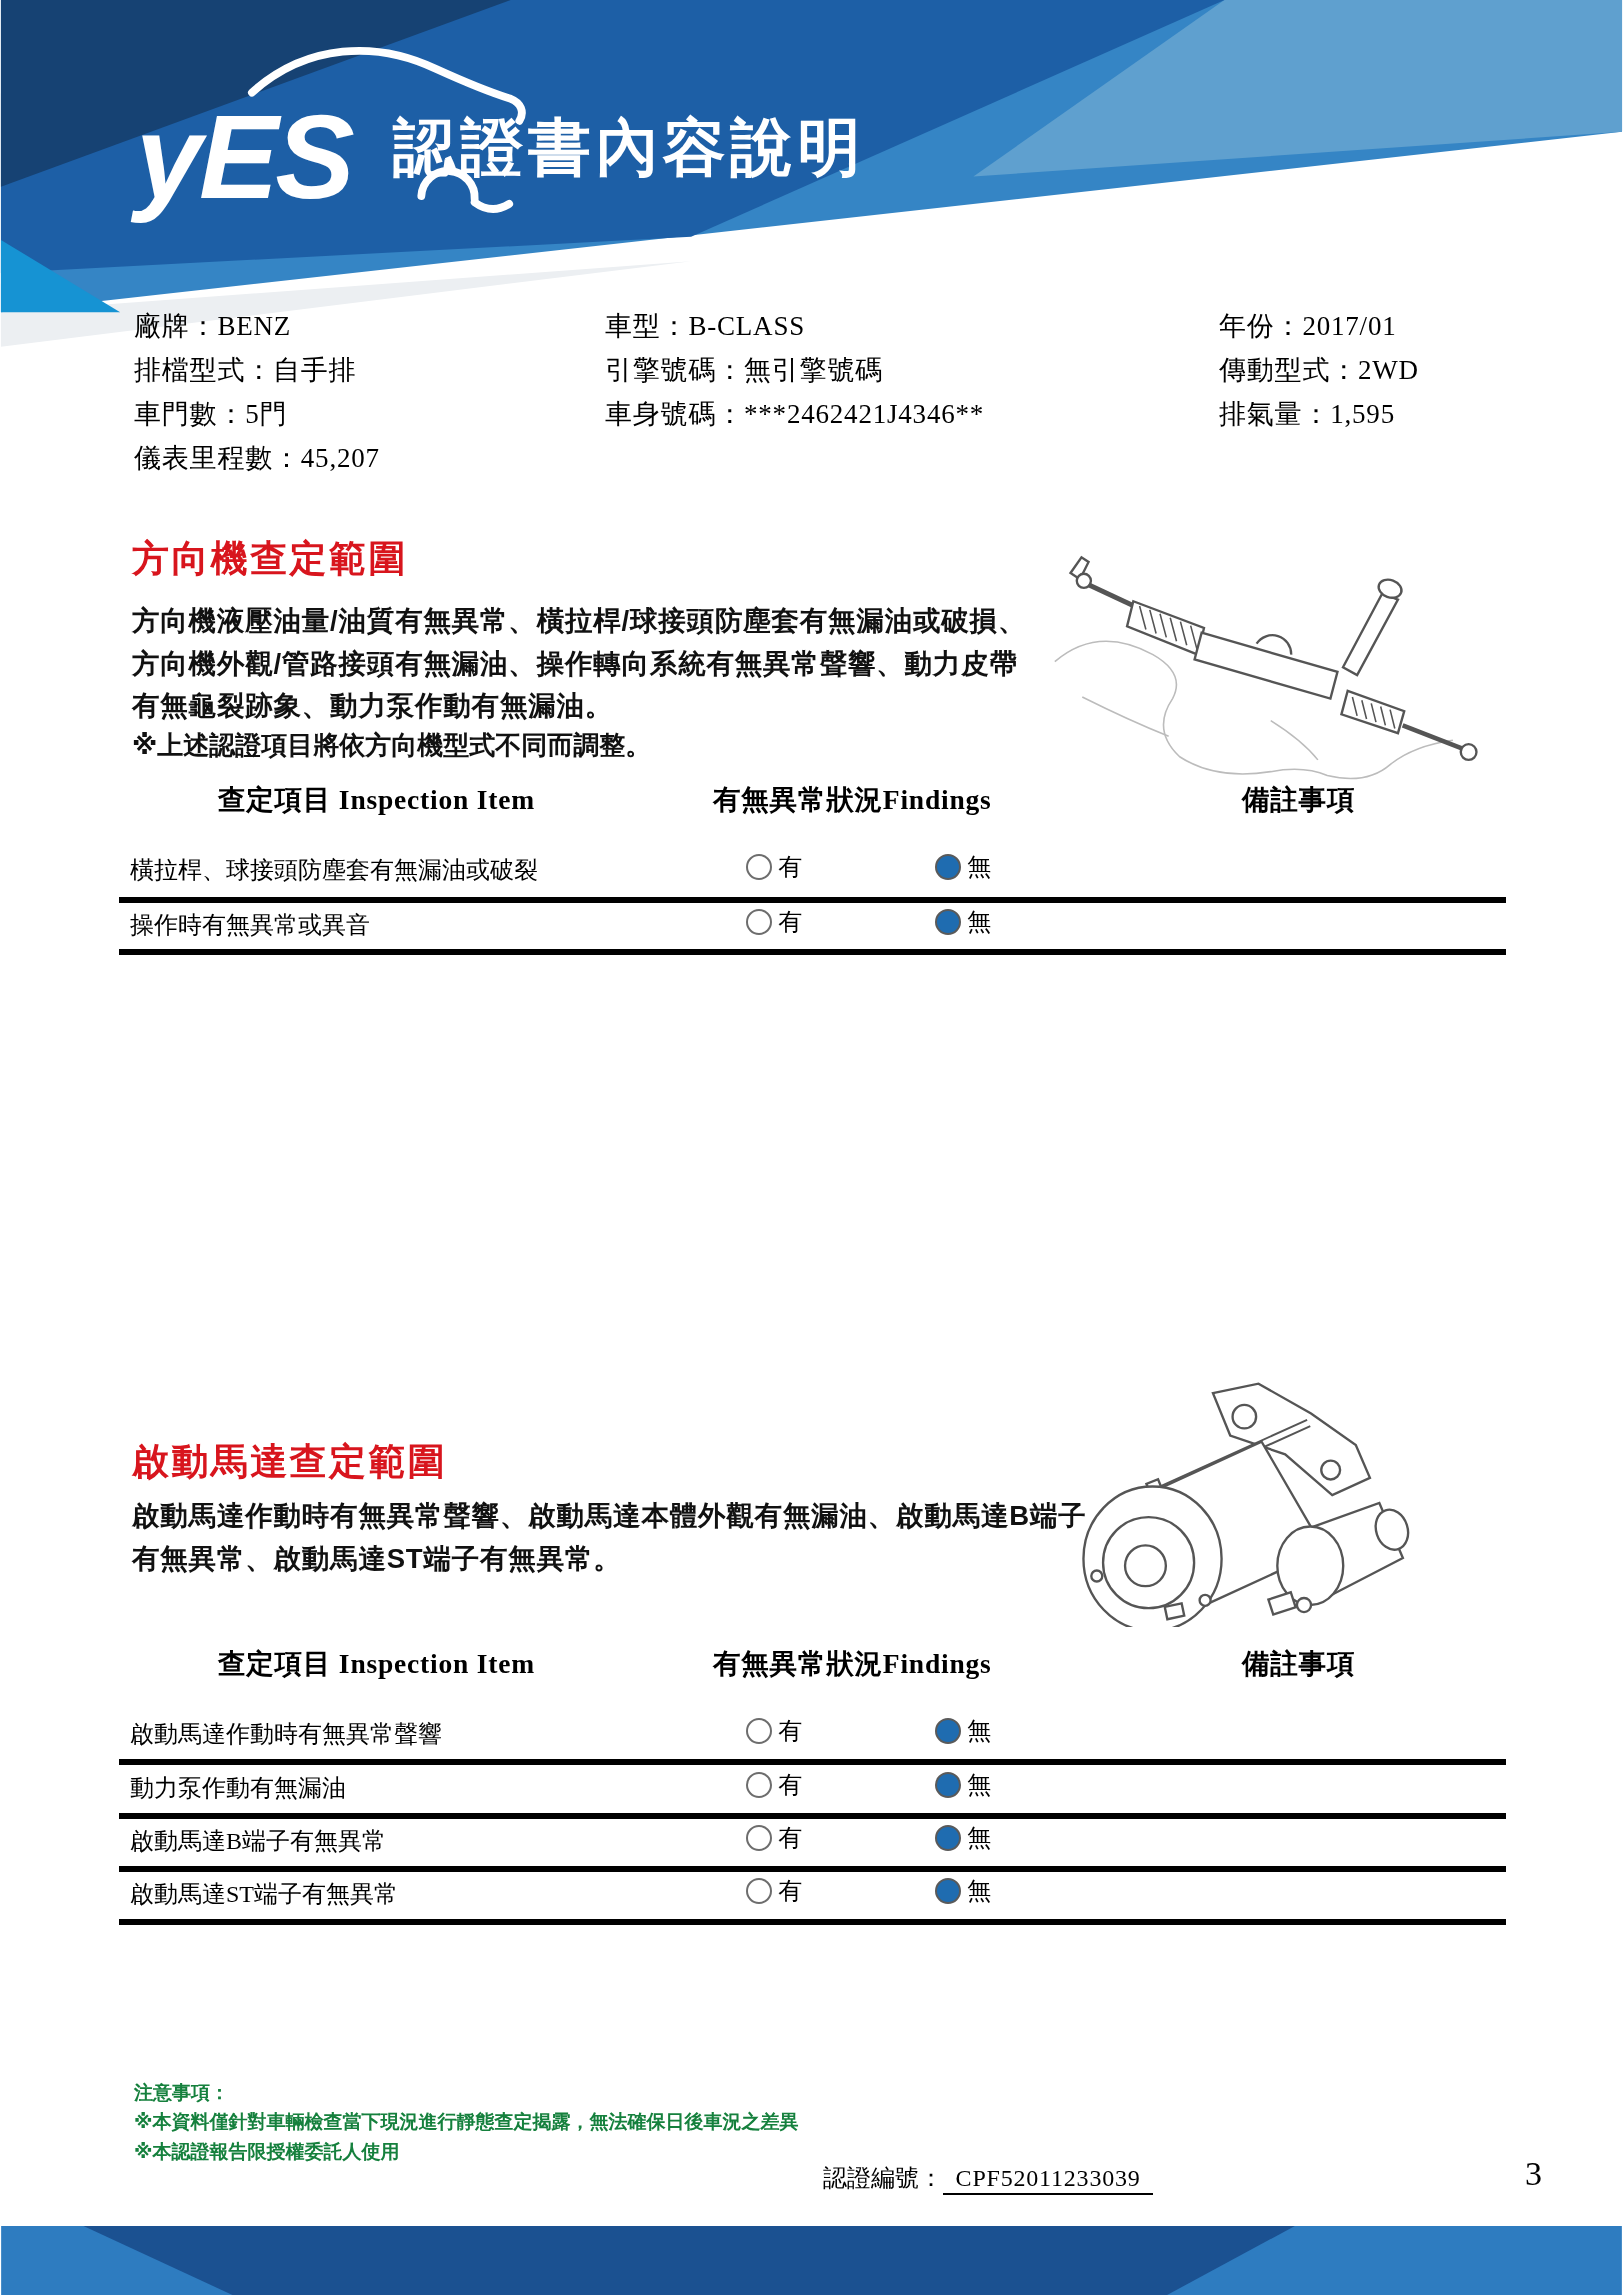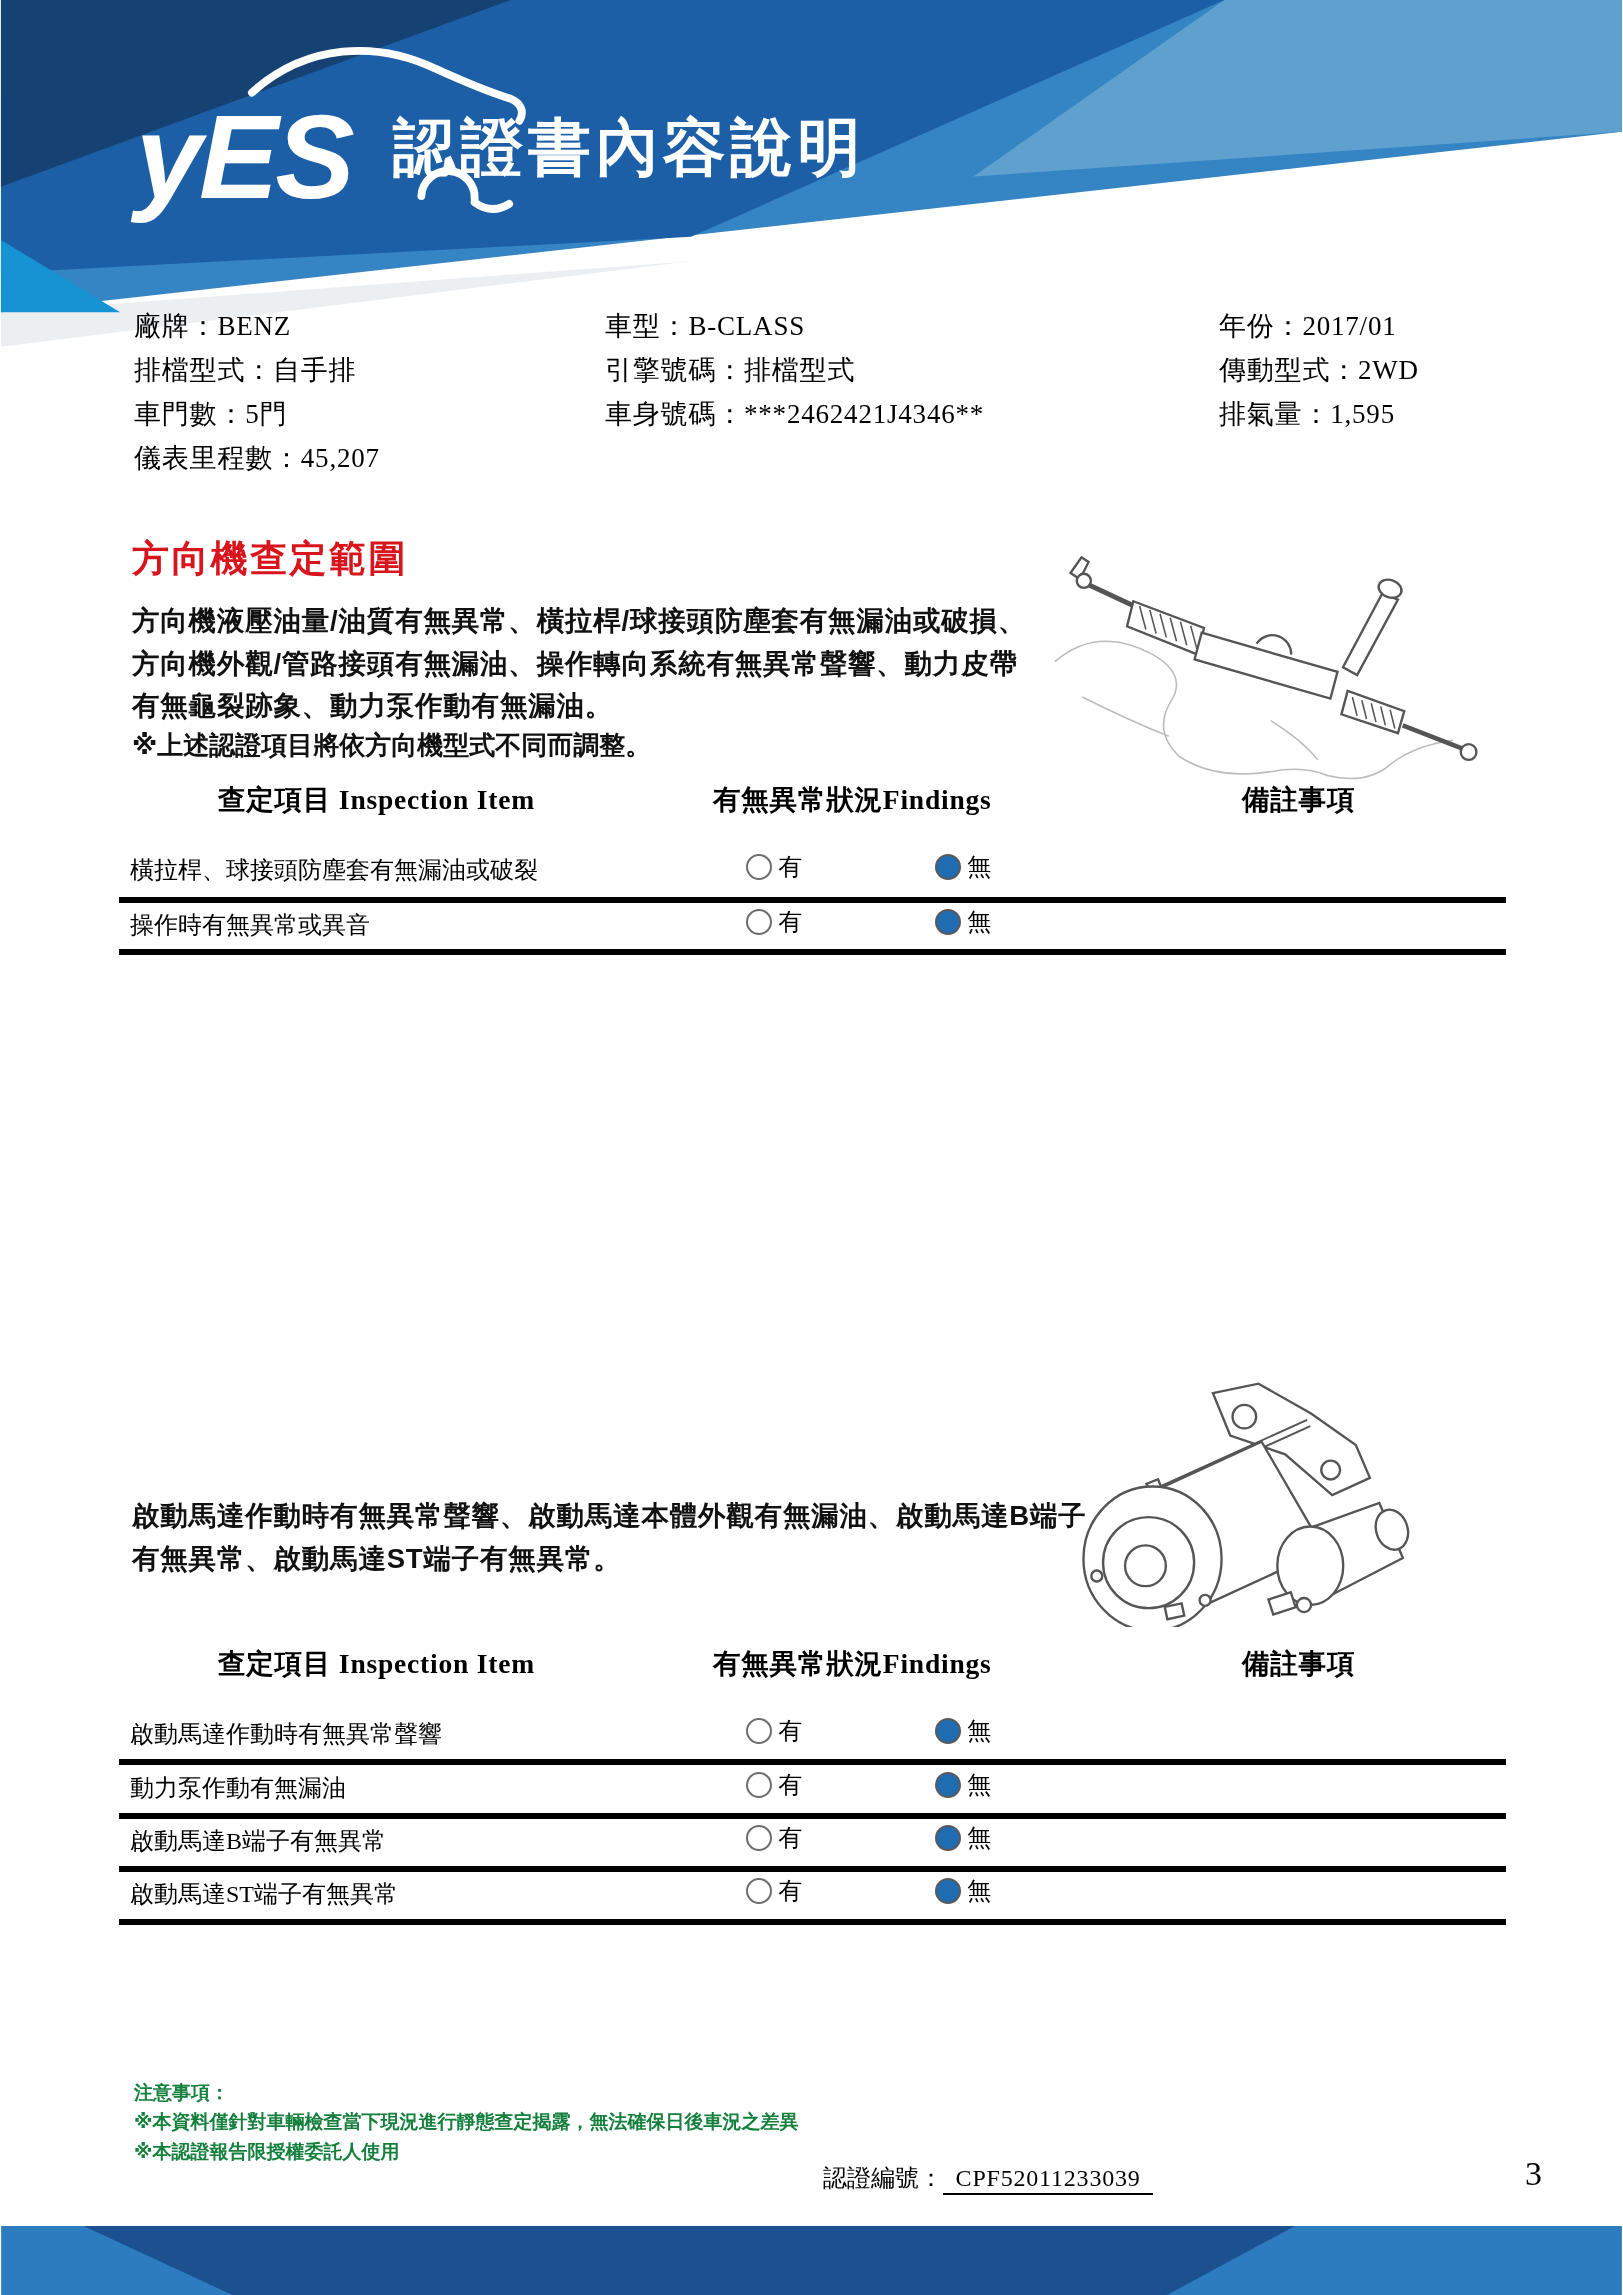--- a/index.html
+++ b/index.html
@@ -49,21 +49,21 @@
     </g>
 
     <text x="500" y="215" font-size="80" font-weight="bold" fill="#ffffff" letter-spacing="6" font-family="Liberation Sans, DejaVu Sans, sans-serif">認證書內容說明</text>
   </svg>
 
   <div class="abs ming info" style="left:134px;top:308px">廠牌：BENZ</div>
   <div class="abs ming info" style="left:134px;top:352px">排檔型式：自手排</div>
   <div class="abs ming info" style="left:134px;top:396px">車門數：5門</div>
   <div class="abs ming info" style="left:134px;top:440px">儀表里程數：45,207</div>
   <div class="abs ming info" style="left:605px;top:308px">車型：B-CLASS</div>
-  <div class="abs ming info" style="left:605px;top:352px">引擎號碼：排檔型式</div>
+  <div class="abs ming info" style="left:605px;top:352px">引擎號碼：無引擎號碼</div>
   <div class="abs ming info" style="left:605px;top:396px">車身號碼：***2462421J4346**</div>
   <div class="abs ming info" style="left:1219px;top:308px">年份：2017/01</div>
   <div class="abs ming info" style="left:1219px;top:352px">傳動型式：2WD</div>
   <div class="abs ming info" style="left:1219px;top:396px">排氣量：1,595</div>
 
   <div class="abs sec-title" style="left:132px;top:534px">方向機查定範圍</div>
   <div class="abs desc" style="left:132px;top:603px">方向機液壓油量/油質有無異常、橫拉桿/球接頭防塵套有無漏油或破損、</div>
   <div class="abs desc" style="left:132px;top:646px">方向機外觀/管路接頭有無漏油、操作轉向系統有無異常聲響、動力皮帶</div>
   <div class="abs desc" style="left:132px;top:688px">有無龜裂跡象、動力泵作動有無漏油。</div>
   <div class="abs note" style="left:132px;top:728px">※上述認證項目將依方向機型式不同而調整。</div>
@@ -109,20 +109,21 @@
   <div class="abs opt" style="left:746px;top:906px">
     <span class="radio"></span>
     <span class="optlbl">有</span>
   </div>
   <div class="abs opt" style="left:935px;top:906px">
     <span class="radio checked"></span>
     <span class="optlbl">無</span>
   </div>
   <div class="hr" style="top:949px"></div>
 
+  <div class="abs sec-title" style="left:132px;top:1437px">啟動馬達查定範圍</div>
   <div class="abs desc" style="left:132px;top:1498px">啟動馬達作動時有無異常聲響、啟動馬達本體外觀有無漏油、啟動馬達B端子</div>
   <div class="abs desc" style="left:132px;top:1541px">有無異常、啟動馬達ST端子有無異常。</div>
 
   <svg class="abs" style="left:1048px;top:1368px" width="377" height="259" viewBox="0 0 480 330">
     <g stroke="#555" stroke-width="3" fill="#fff">
       <path d="M210,32 L268,20 L335,58 L392,98 L410,140 L362,162 L302,110 L232,86 Z"></path>
       <circle cx="250" cy="62" r="15"></circle>
       <circle cx="360" cy="130" r="12"></circle>
       <path d="M140,152 L330,66 M144,160 L334,74" fill="none" stroke-width="2.5"></path>
       <rect x="128" y="144" width="16" height="18" transform="rotate(-22 136 153)"></rect>

